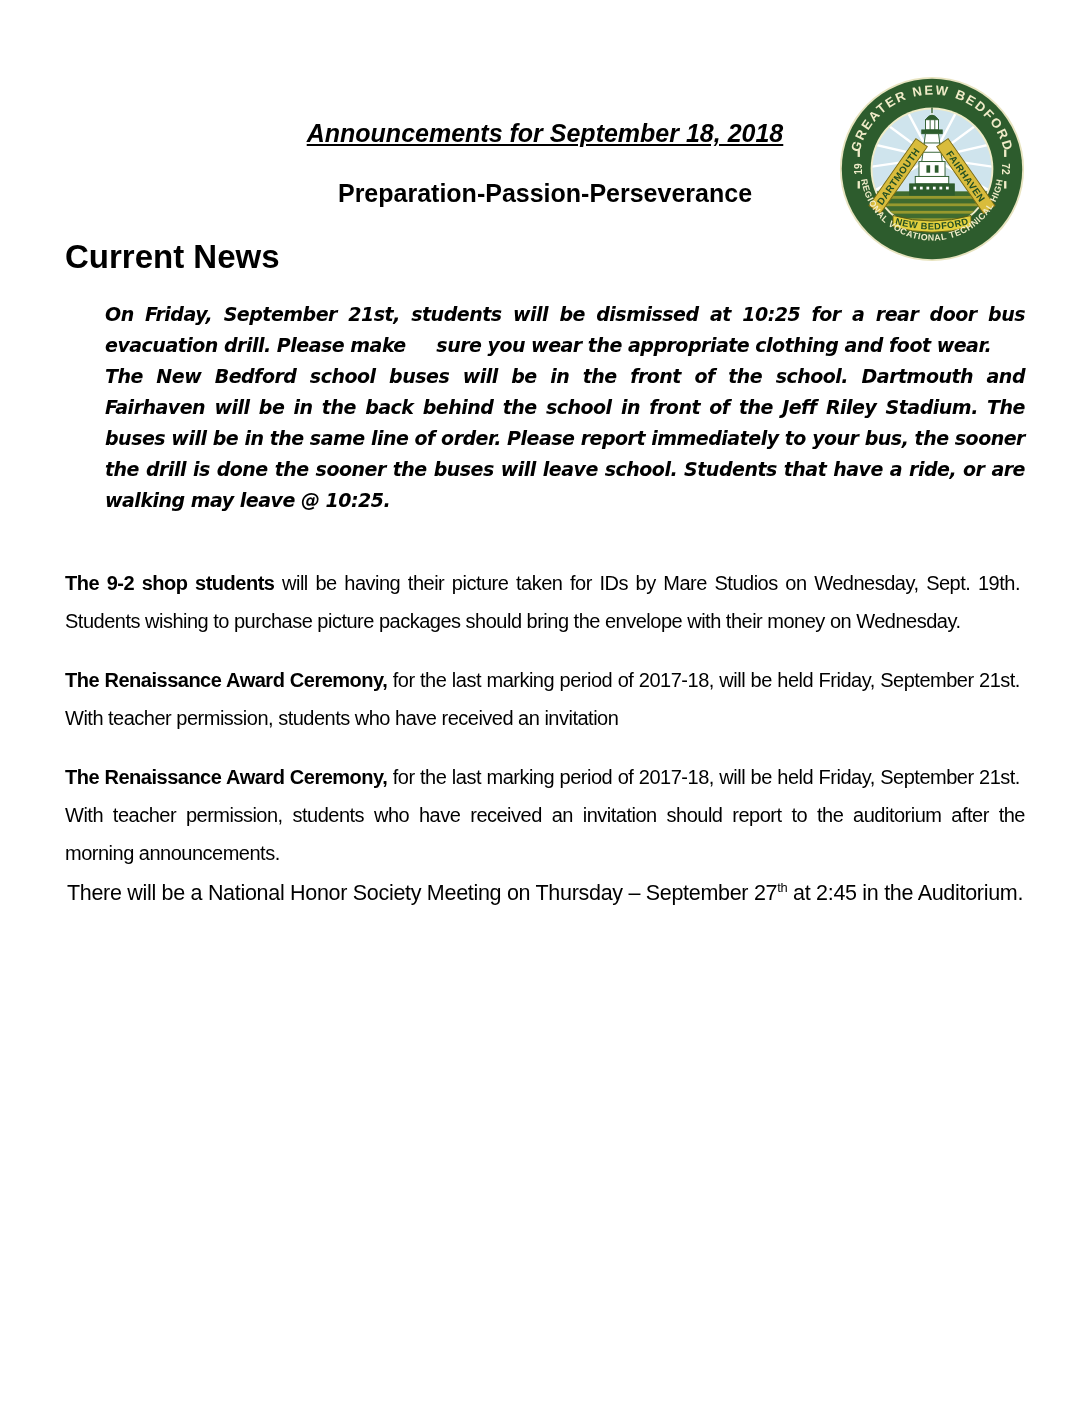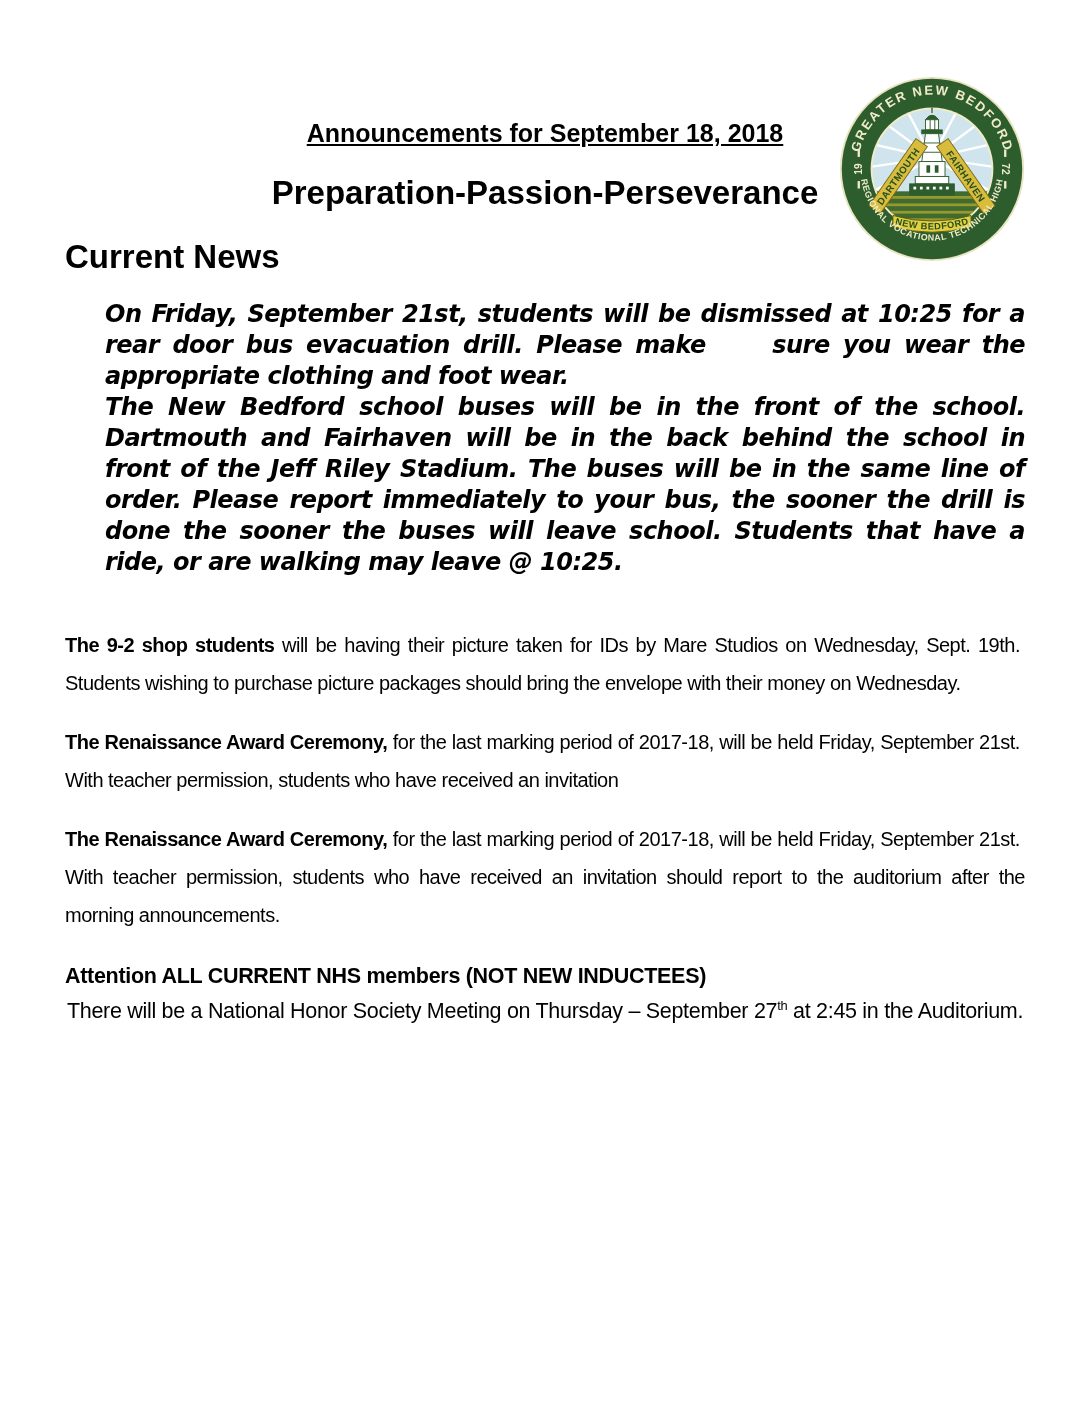--- a/index.html
+++ b/index.html
@@ -14,41 +14,42 @@
   }
   .content { padding:118px 63px 0 65px; }
 
   .doc-title {
     margin:0;
     font-size:25px;
     line-height:30px;
     font-weight:bold;
     text-align:center;
     text-decoration:underline;
+    font-style:italic;
   }
   .doc-subtitle {
     margin:30px 0 0 0;
-    font-size:33px;
+    font-size:25px;
     line-height:30px;
     font-weight:bold;
     text-align:center;
   }
   .section-heading {
     margin:34px 0 0 0;
     font-size:33px;
     line-height:30px;
     font-weight:bold;
     text-align:left;
   }
   .news-body {
     margin:27px 0 0 40px;
     font-family:"DejaVu Sans", sans-serif;
     font-style:italic;
     font-weight:bold;
-    font-size:24px;
+    font-size:19px;
     letter-spacing:-0.5px;
     line-height:31px;
     text-align:justify;
   }
   .news-body p { margin:0; }
 
   .para {
     margin:21px 0 0 0;
     font-size:20px;
     letter-spacing:-0.5px;
@@ -193,17 +194,16 @@
     </div>
 
     <p class="para first"><b>The 9-2 shop students</b><span> will be having their picture taken for IDs by Mare Studios on Wednesday, Sept. 19th.&nbsp; Students wishing to purchase picture packages should bring the envelope with their money on Wednesday.</span></p>
 
 
     <p class="para"><b>The Renaissance Award Ceremony,</b><span> for the last marking period of 2017-18, will be held Friday, September 21st.&nbsp; With teacher permission, students who have received an invitation</span></p>
 
 
     <p class="para"><b>The Renaissance Award Ceremony,</b><span> for the last marking period of 2017-18, will be held Friday, September 21st.&nbsp; With teacher permission, students who have received an invitation should report to the auditorium after the morning announcements.</span></p>
 
-    <p class="nhs-heading">Attention ALL CURRENT NHS members (NOT NEW INDUCTEES)</p>
     <p class="nhs-body"><span>There will be a National Honor Society Meeting on Thursday – September 27</span><sup>th</sup><span> at 2:45 in the Auditorium.</span></p>
   </div>
 
 </div>
 
 </body></html>

